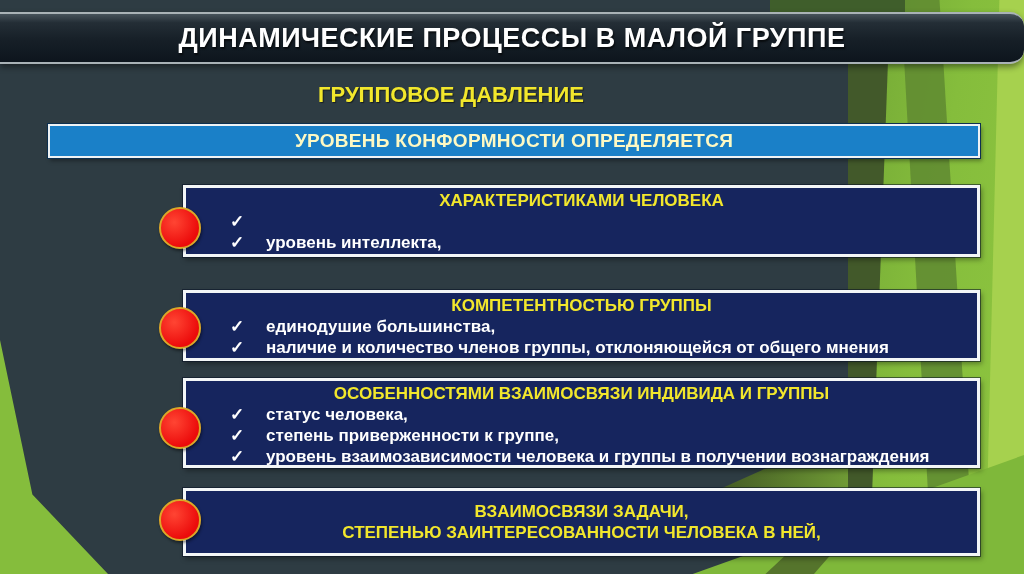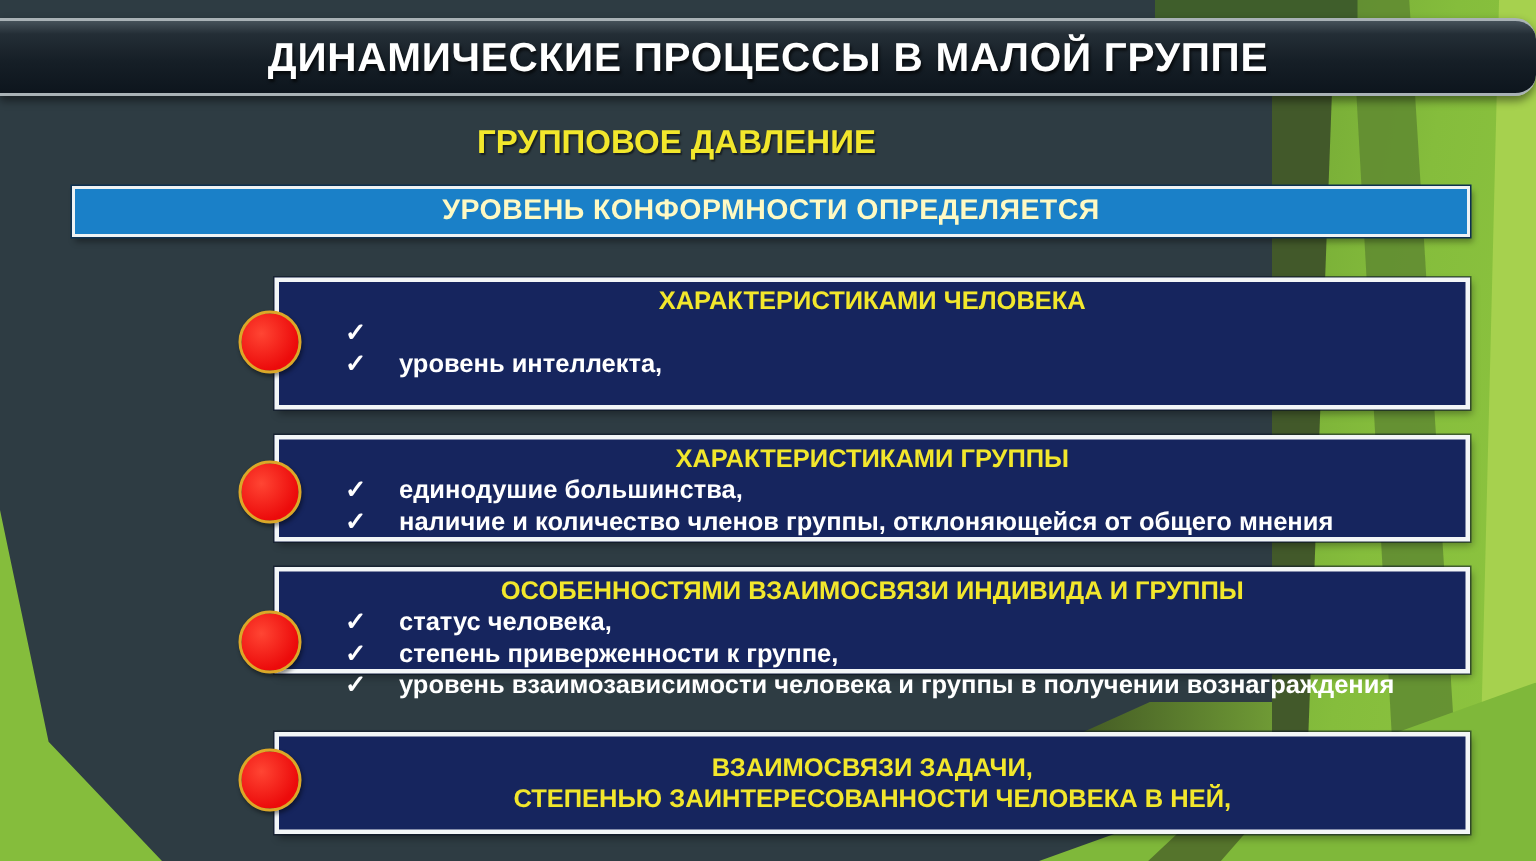--- a/index.html
+++ b/index.html
@@ -46,23 +46,23 @@
     font-size:19px;color:#fef9c3;z-index:4;letter-spacing:.3px;}
   
   .box{position:absolute;left:183px;width:797px;box-sizing:border-box;
     background:#16255e;border:3px solid #f3f6f7;
     box-shadow:0 0 0 1px rgba(8,16,36,.55),2px 3px 5px rgba(0,0,0,.35);
     color:#ffffff;font-size:17px;z-index:4;}
   .box .head{text-align:center;color:#f2e72c;padding-top:3px;line-height:20px;}
   .bullet{display:flex;line-height:21px;padding:0 12px 0 40px;}
   .bullet .chk{width:36px;flex:none;padding-left:4px;}
   .bullet .txt{flex:1;text-align:justify;}
-  .box1{top:185px;height:88px;}
+  .box1{top:185px;height:72px;}
   .box2{top:290px;height:71px;}
-  .box3{top:378px;height:71px;}
+  .box3{top:378px;height:90px;}
   .box4{top:488px;height:68px;display:flex;flex-direction:column;
     justify-content:center;text-align:center;}
   .box4 .line{line-height:21px;color:#f2e72c;}
   
   .circle{position:absolute;left:159px;width:42px;height:42px;border-radius:50%;
     box-sizing:border-box;border:2px solid #dba828;
     background:radial-gradient(circle at 35% 35%,#ff4533,#ec0b0b 70%);
     box-shadow:1px 2px 3px rgba(0,0,0,.45);z-index:5;}
   .c1{top:207px}.c2{top:307px}.c3{top:407px}.c4{top:499px}
 </style>
@@ -96,21 +96,21 @@
     <div class="bullet">
       <span class="chk">✓</span>
     </div>
     <div class="bullet">
       <span class="chk">✓</span>
       <span class="txt">уровень интеллекта,</span>
     </div>
   </div>
 
   <div class="box box2">
-    <div class="head">ХАРАКТЕРИСТИКАМИ ГРУППЫ</div>
+    <div class="head">КОМПЕТЕНТНОСТЬЮ ГРУППЫ</div>
     <div class="bullet">
       <span class="chk">✓</span>
       <span class="txt">единодушие большинства,</span>
     </div>
     <div class="bullet">
       <span class="chk">✓</span>
       <span class="txt">наличие и количество членов группы, отклоняющейся от общего мнения</span>
     </div>
   </div>
 

